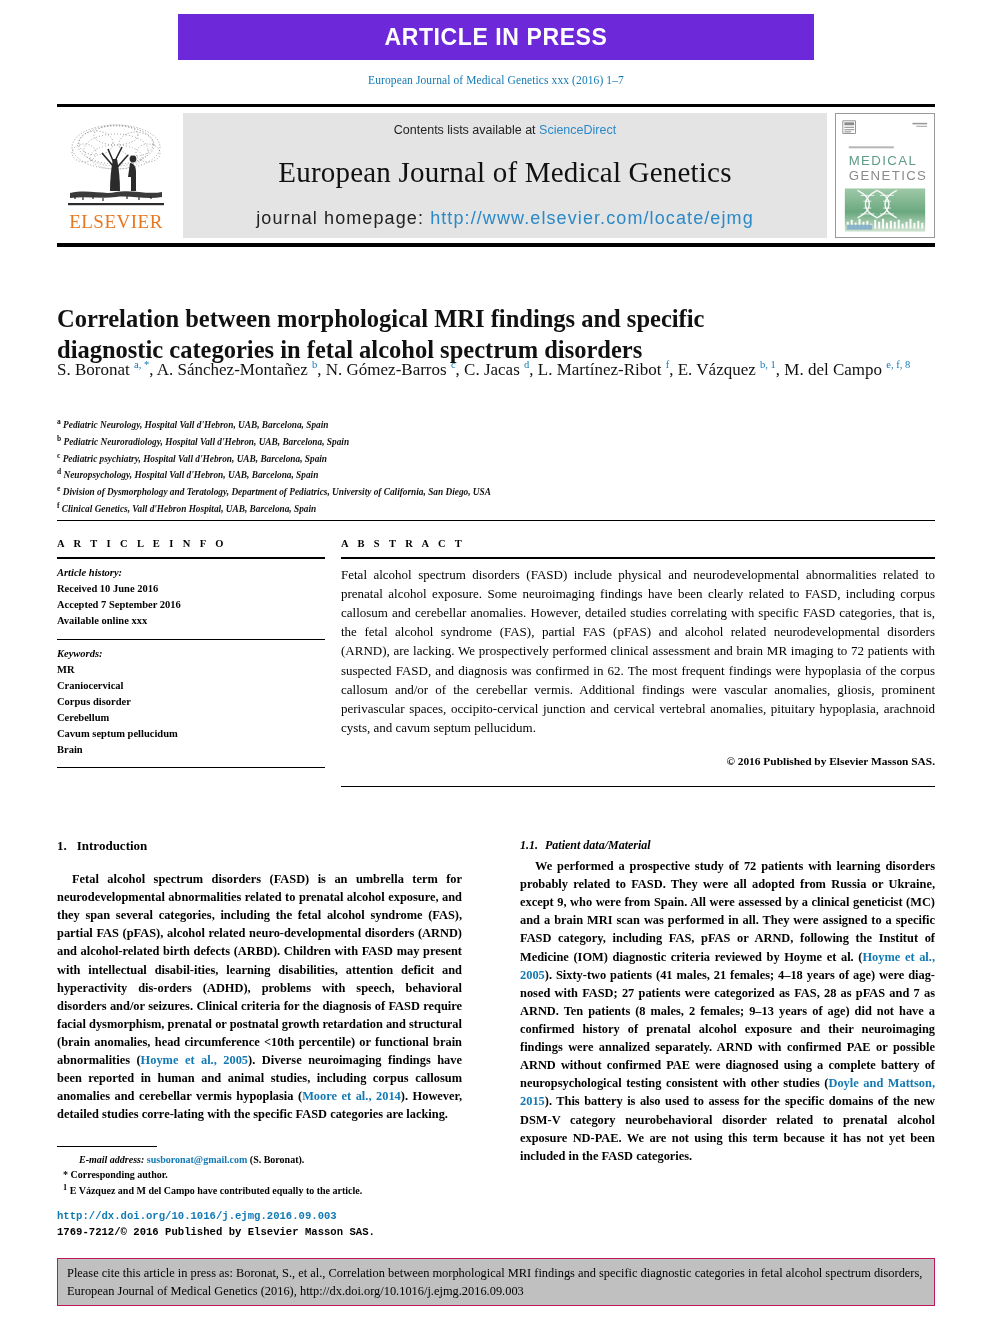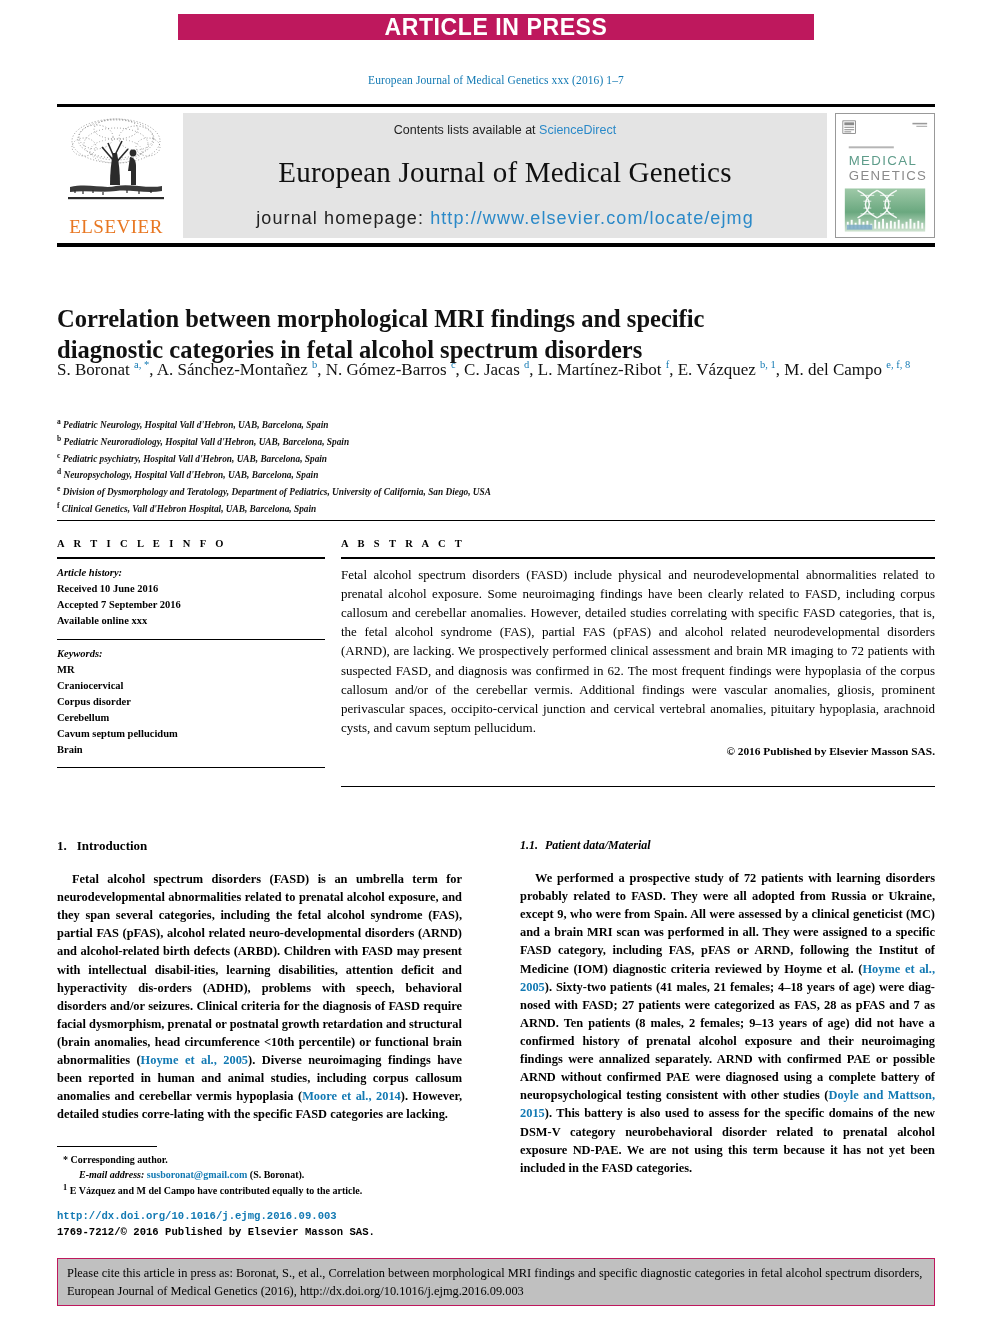--- a/index.html
+++ b/index.html
@@ -12,22 +12,22 @@
     position: relative;
     font-family: "Liberation Serif", "DejaVu Serif", serif;
     color: #000;
     overflow: hidden;
   }
 
   
   .aip-band {
     position: absolute;
     left: 178px; top: 14px;
-    width: 636px; height: 26px;
-    background: #be185d;
+    width: 636px; height: 46px;
+    background: #6d28d9;
     display: flex; align-items: center; justify-content: center;
   }
   .aip-band .aip-text {
     font-family: "Liberation Sans", "DejaVu Sans", sans-serif;
     font-weight: bold;
     font-size: 23px;
     letter-spacing: 0.6px;
     color: #ffffff;
     line-height: 1;
   }
@@ -52,21 +52,21 @@
     border-top: 3px solid #000;
     border-bottom: 4px solid #000;
     padding: 6px 0 5px 0;
     display: flex;
     align-items: stretch;
   }
   .elsevier-logo {
     width: 118px;
     flex: 0 0 118px;
     display: flex; flex-direction: column;
-    align-items: center; justify-content: space-between;
+    align-items: center; justify-content: center;
     padding-bottom: 2px;
   }
   .tree-svg { display:block; }
   .elsevier-word {
     font-family: "Liberation Serif", serif;
     font-size: 19px;
     letter-spacing: 0.5px;
     color: #e87722;
     margin-top: 1px;
     line-height: 1;
@@ -181,21 +181,21 @@
     font-size: 13px;
     line-height: 1.47;
     text-align: justify;
     color: #000;
   }
   .abs-copy {
     text-align: right;
     font-family: "Liberation Serif", serif;
     font-weight: bold;
     font-size: 11.4px;
-    margin-top: 8px;
+    margin-top: 18px;
   }
   .hr-main-bot {
     position: absolute; left: 341px; top: 786px;
     width: 594px; height: 1px; background: #000;
   }
 
   
   .col-left {
     position: absolute; left: 57px; top: 838px; width: 405px;
   }
@@ -207,21 +207,21 @@
     font-weight: bold;
     font-size: 13px;
     margin: 0 0 16px 0;
   }
   .h-sec .numsp { display:inline-block; width: 10px; }
   .h-sub {
     font-family: "Liberation Serif", serif;
     font-weight: bold;
     font-style: italic;
     font-size: 12px;
-    margin: 0 0 16px 0;
+    margin: 0 0 4px 0;
   }
   .h-sub .numsp { display:inline-block; width: 7px; }
   .body-p {
     font-family: "Liberation Serif", serif;
     font-weight: bold;
     font-size: 12.4px;
     line-height: 1.46;
     text-align: justify;
     text-indent: 15px;
     margin: 0;
@@ -451,30 +451,30 @@
 
 <div class="col-right">
   <div class="h-sub">
     <span>1.1.</span><span class="numsp"></span><span>Patient data/Material</span>
   </div>
   <p class="body-p">We performed a prospective study of 72 patients with learning disorders probably related to FASD. They were all adopted from Russia or Ukraine, except 9, who were from Spain. All were assessed by a clinical geneticist (MC) and a brain MRI scan was performed in all. They were assigned to a specific FASD category, including FAS, pFAS or ARND, following the Institut of Medicine (IOM) diagnostic criteria reviewed by Hoyme et al. (<span class="lnk">Hoyme et al., 2005</span>). Sixty-two patients (41 males, 21 females; 4–18 years of age) were diag-nosed with FASD; 27 patients were categorized as FAS, 28 as pFAS and 7 as ARND. Ten patients (8 males, 2 females; 9–13 years of age) did not have a confirmed history of prenatal alcohol exposure and their neuroimaging findings were annalized separately. ARND with confirmed PAE or possible ARND without confirmed PAE were diagnosed using a complete battery of neuropsychological testing consistent with other studies (<span class="lnk">Doyle and Mattson, 2015</span>). This battery is also used to assess for the specific domains of the new DSM-V category neurobehavioral disorder related to prenatal alcohol exposure ND-PAE. We are not using this term because it has not yet been included in the FASD categories.</p>
 </div>
 
 <div class="footnotes">
   <div class="fn-rule"></div>
-  <div class="fn-line">
-    <span>*</span>
-    <span>Corresponding author.</span>
-  </div>
   <div class="fn-line" style="text-indent:0;padding-left:22px;">
     <span class="it">E-mail address:</span>
     <span class="lnk">susboronat@gmail.com</span>
     <span>(S. Boronat).</span>
   </div>
   <div class="fn-line">
+    <span>*</span>
+    <span>Corresponding author.</span>
+  </div>
+  <div class="fn-line">
     <sup>1</sup>
     <span>E Vázquez and M del Campo have contributed equally to the article.</span>
   </div>
 </div>
 
 <div class="doi-block">
   <div class="doi">http://dx.doi.org/10.1016/j.ejmg.2016.09.003</div>
   <div>1769-7212/© 2016 Published by Elsevier Masson SAS.</div>
 </div>
 

